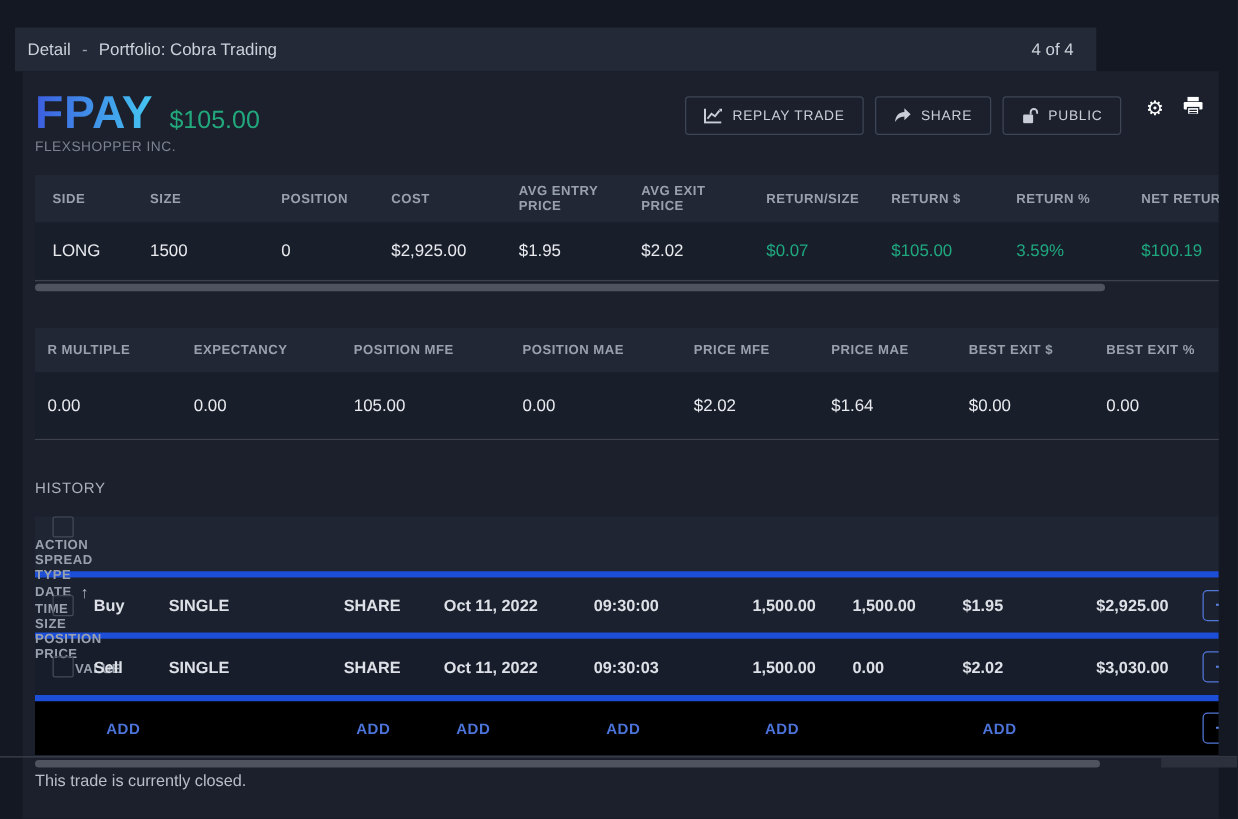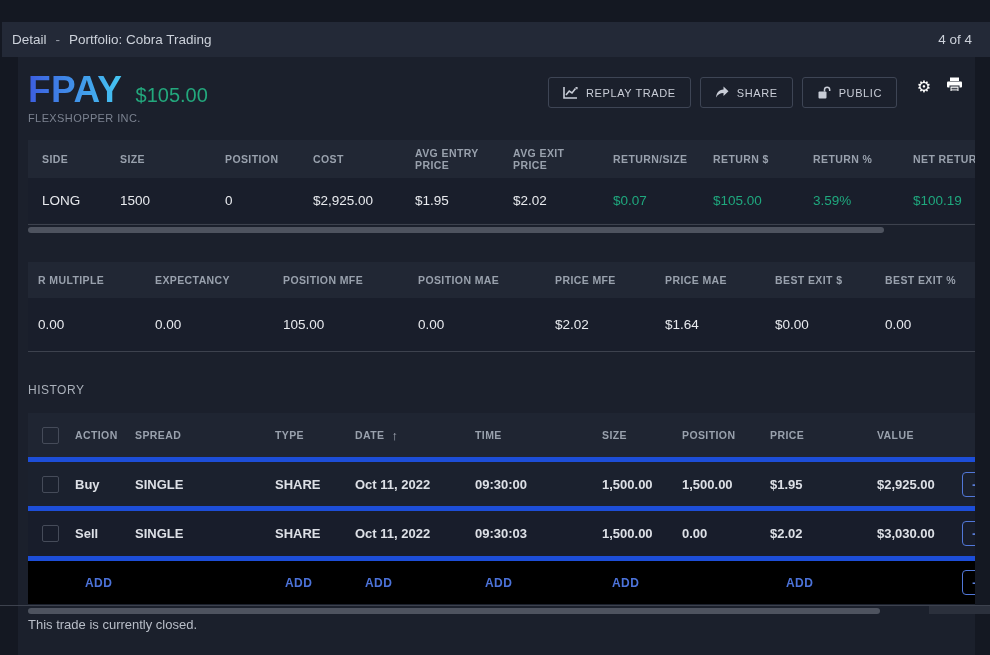--- a/index.html
+++ b/index.html
@@ -5,21 +5,21 @@
   * { margin:0; padding:0; box-sizing:border-box; }
   html,body { width:990px; height:655px; overflow:hidden; }
   body {
     background:#141822;
     font-family:"Liberation Sans","DejaVu Sans",sans-serif;
     position:relative;
     color:#e8eaee;
   }
   
   .titlebar {
-    position:absolute; left:2px; top:22px; width:988px; height:35px;
+    position:absolute; left:12px; top:22px; width:865px; height:35px;
     background:#232937; display:flex; align-items:center;
     justify-content:space-between; padding:0 18px 0 10px;
     font-size:13.5px; color:#ccd1da;
   }
   .titlebar .tsep { margin:0 9px; color:#9aa0ac; }
   
   .content {
     position:absolute; left:18px; top:57px; width:957px; height:598px;
     background:#1b202c;
   }
@@ -79,21 +79,21 @@
   .tbl2 .c { flex:0 0 auto; padding-left:10px; }
   .c2-1{width:117px;} .c2-2{width:128px;} .c2-3{width:135px;} .c2-4{width:137px;}
   .c2-5{width:110px;} .c2-6{width:110px;} .c2-7{width:110px;} .c2-8{width:100px;}
   
   .histlabel {
     position:absolute; left:10px; top:326px; font-size:12px; color:#aab0ba;
     letter-spacing:.5px;
   }
   .tbl3 { top:356px; }
   .tbl3 .trow { border-top:5px solid #1d4ed8; }
-  .tbl3 .trow.head { background:#1f2532; height:44px; border-top:none; }
+  .tbl3 .trow.head { background:#1f2532; height:44px; border-top:none;flex-direction:column; }
   .tbl3 .trow.r1 { background:#1b212e; height:49px; }
   .tbl3 .trow.r2 { background:#181d2b; height:50px; }
   .tbl3 .trow.radd { background:#000000; height:48px; }
   .tbl3 .c { flex:0 0 auto; }
   .c3-cb{width:47px; padding-left:14px;} .c3-act{width:60px;} .c3-spr{width:140px;}
   .c3-typ{width:80px;} .c3-dat{width:120px;} .c3-tim{width:127px;}
   .c3-siz{width:80px;} .c3-pos{width:88px;} .c3-pri{width:75px;}
   .c3-val{width:85px;margin-left:32px;} .c3-btn{width:45px;}
   .tbl3 .vcell { font-size:13px; font-weight:700; color:#dde0e6; }
   .checkbox {

